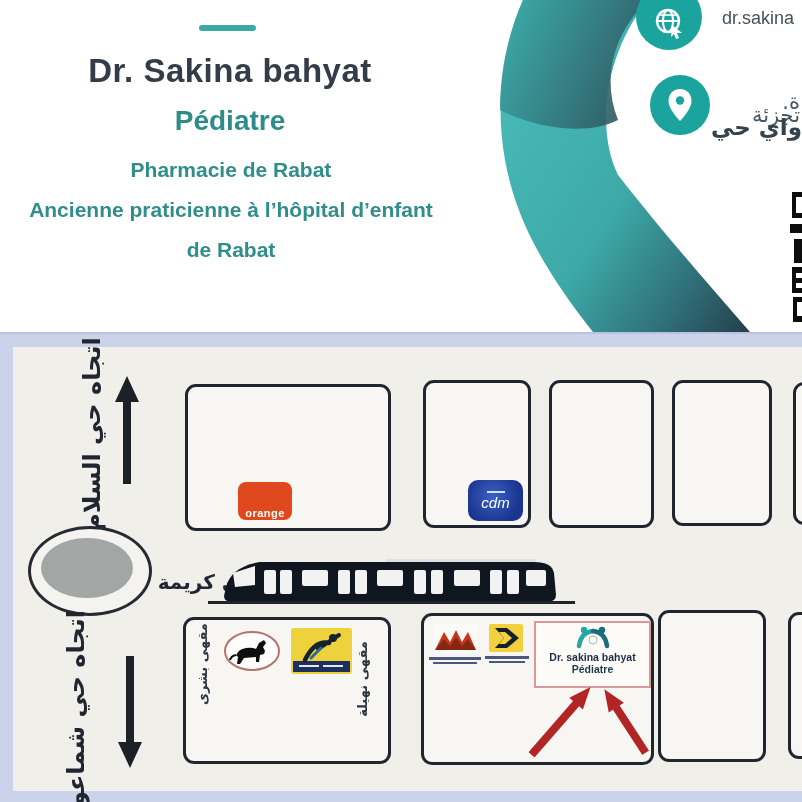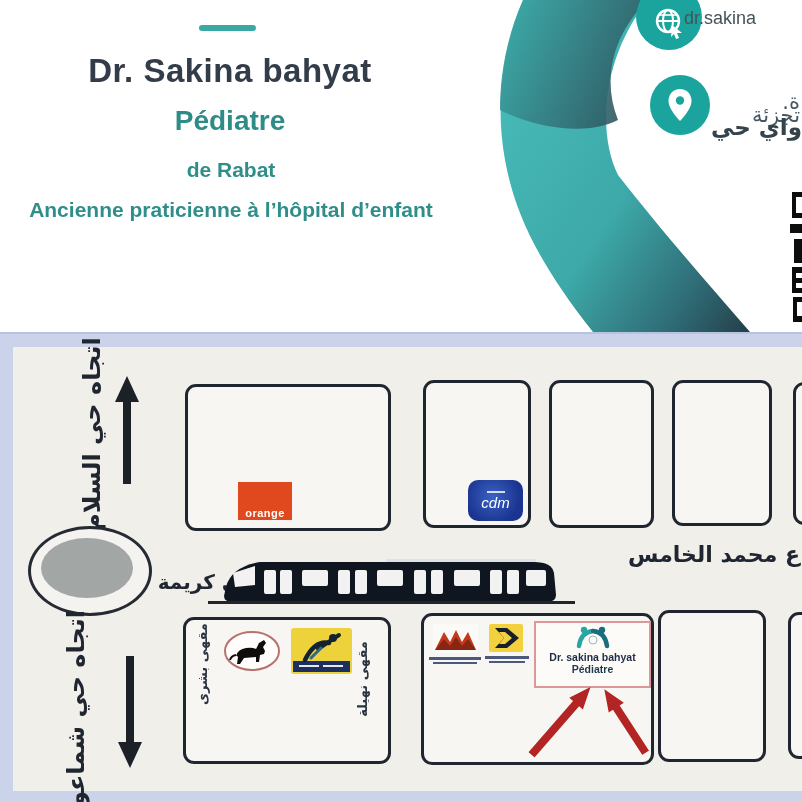--- a/index.html
+++ b/index.html
@@ -13,40 +13,40 @@
   .specialty{position:absolute;left:0;top:105px;width:460px;text-align:center;
              font-size:28px;font-weight:800;color:#2d8c87;}
   .creds{position:absolute;left:0;top:150px;width:462px;text-align:center;
          font-size:21px;line-height:40px;font-weight:bold;color:#2f8e8a;}
   .crescent{position:absolute;left:0;top:0;}
   .circ-icon{position:absolute;border-radius:50%;background:#1ba49e;display:flex;
              align-items:center;justify-content:center;}
   .globe-wrap{left:636px;top:-16px;width:66px;height:66px;padding-top:0;}
   .globe-wrap svg{margin-top:12px;}
   .pin-wrap{left:650px;top:75px;width:60px;height:60px;}
-  .website{position:absolute;left:684px;top:8px;font-size:18px;color:#44535b;white-space:nowrap;}
+  .website{position:absolute;left:722px;top:8px;font-size:18px;color:#44535b;white-space:nowrap;}
   .ar{font-family:"DejaVu Sans",sans-serif;direction:rtl;white-space:nowrap;}
   .addr1{position:absolute;right:2px;top:60px;font-size:21px;color:#475761;margin-top:43px;}
   .addr2{position:absolute;right:2px;top:90px;font-size:21px;color:#475761;}
   .addr3{position:absolute;right:0px;top:114px;font-size:23px;font-weight:bold;color:#35444c;}
   .qr{position:absolute;background:#0d0d0d;}
   .qr-notch{position:absolute;background:#ffffff;}
   
   .map{position:absolute;left:0;top:332px;width:802px;height:470px;background:#cbd3ea;
        border-top:2px solid #b9c3e0;}
   .map-inner{position:absolute;left:13px;top:13px;right:0;bottom:13px;background:#f0efea;}
   .bldg{position:absolute;border:3px solid #20262f;border-radius:11px;background:rgba(255,255,255,.45);}
   .vlabel{position:absolute;transform:translate(-50%,-50%) rotate(-90deg);
           font-family:"DejaVu Sans",sans-serif;direction:rtl;white-space:nowrap;color:#1f2630;}
   .vlabel-big{font-size:24px;font-weight:bold;}
   .vlabel-small{font-size:13px;font-weight:bold;color:#2a3340;}
   .maplabel{position:absolute;font-family:"DejaVu Sans",sans-serif;direction:rtl;
             color:#1f2631;white-space:nowrap;font-weight:bold;}
   .orange-logo{position:absolute;left:238px;top:148px;width:54px;height:38px;background:#e0481d;
-               display:flex;align-items:flex-end;justify-content:center;}
+               display:flex;align-items:flex-end;justify-content:center;border-radius:8px;}
   .orange-logo span{color:#fff;font-size:11px;font-weight:bold;letter-spacing:.5px;line-height:13px;}
   .cdm-logo{position:absolute;left:468px;top:146px;width:55px;height:41px;border-radius:10px;
             background:radial-gradient(circle at 45% 40%, #3a62c4 0%, #1b3490 70%);
             display:flex;flex-direction:column;align-items:center;justify-content:center;}
   .cdm-logo .tiny-line{width:18px;height:2px;background:rgba(255,255,255,.8);margin-bottom:2px;}
   .cdm-logo span{color:#fff;font-size:15px;font-weight:normal;font-style:italic;line-height:15px;}
   .groundline{position:absolute;left:208px;top:267px;width:367px;height:3px;background:#20242b;}
   .roundabout-outer{position:absolute;left:28px;top:192px;width:118px;height:84px;border-radius:50%;
                     border:3px solid #262b33;background:#f4f3ef;}
   .roundabout-inner{position:absolute;left:41px;top:204px;width:92px;height:60px;border-radius:50%;
@@ -85,22 +85,23 @@
       <path d="M523,0 C505,40 500,80 500,110 C540,130 590,135 618,120
                C602,80 612,35 648,0 Z" fill="url(#cresTop)" opacity="0.9"></path>
     </svg>
 
     <div class="dash"></div>
 
     <div class="doc-name">Dr. Sakina bahyat</div>
     <div class="specialty">Pédiatre</div>
 
     <div class="creds">
+      <div>Pharmacie de Rabat</div>
+      <div>Ancienne praticienne à l’hôpital d’enfant</div>
       <div>de Rabat</div>
-      <div>Ancienne praticienne à l’hôpital d’enfant</div>
     </div>
 
     <div class="circ-icon globe-wrap">
       <svg width="34" height="34" viewBox="0 0 34 34">
         <circle cx="16" cy="15" r="11" fill="none" stroke="#fff" stroke-width="2.4"></circle>
         <ellipse cx="16" cy="15" rx="5" ry="11" fill="none" stroke="#fff" stroke-width="2"></ellipse>
         <line x1="5" y1="15" x2="27" y2="15" stroke="#fff" stroke-width="2"></line>
         <line x1="7" y1="9" x2="25" y2="9" stroke="#fff" stroke-width="1.6"></line>
         <path d="M20,19 L30,27 L25,27 L27,32 L24,33 L22,28 L19,31 Z" fill="#fff"></path>
       </svg>
@@ -157,21 +158,20 @@
 
     <div class="orange-logo">
       <span>orange</span>
     </div>
     <div class="cdm-logo">
       <div class="tiny-line"></div>
       <span>cdm</span>
     </div>
 
     <div class="maplabel" style="left:192px;top:198px;width:240px;text-align:center;font-size:20px;margin-top:38px;">محطة الطرامواي حي كريمة</div>
-    <div class="maplabel" style="right:2px;top:208px;font-size:22px;">ع محمد الخامس</div>
 
     <svg class="arrow" style="left:218px;top:224px;" width="340" height="46" viewBox="0 0 340 46">
       <path d="M42,4 L316,4 Q334,4 336,15 L338,37 Q338,44 329,44 L15,44 Q6,44 6,38 L8,29 Q13,9 42,4 Z" fill="#10161f"></path>
       <rect x="168" y="1" width="150" height="3" fill="#dfe3e6"></rect>
       <polygon points="15,15 37,8 37,27 17,29" fill="#f2f2f2"></polygon>
       <rect x="46" y="12" width="12" height="24" rx="2" fill="#f2f2f2"></rect>
       <rect x="62" y="12" width="12" height="24" rx="2" fill="#f2f2f2"></rect>
       <rect x="84" y="12" width="26" height="16" rx="2" fill="#f2f2f2"></rect>
       <rect x="120" y="12" width="12" height="24" rx="2" fill="#f2f2f2"></rect>
       <rect x="137" y="12" width="12" height="24" rx="2" fill="#f2f2f2"></rect>

